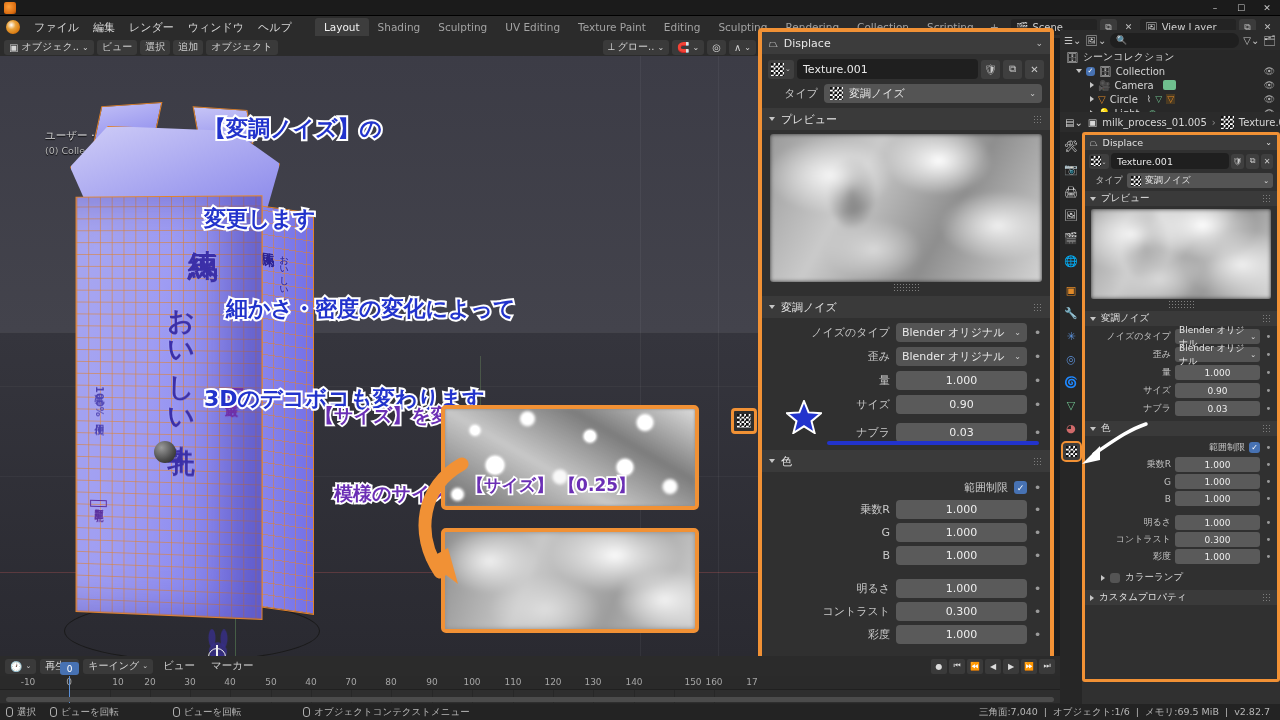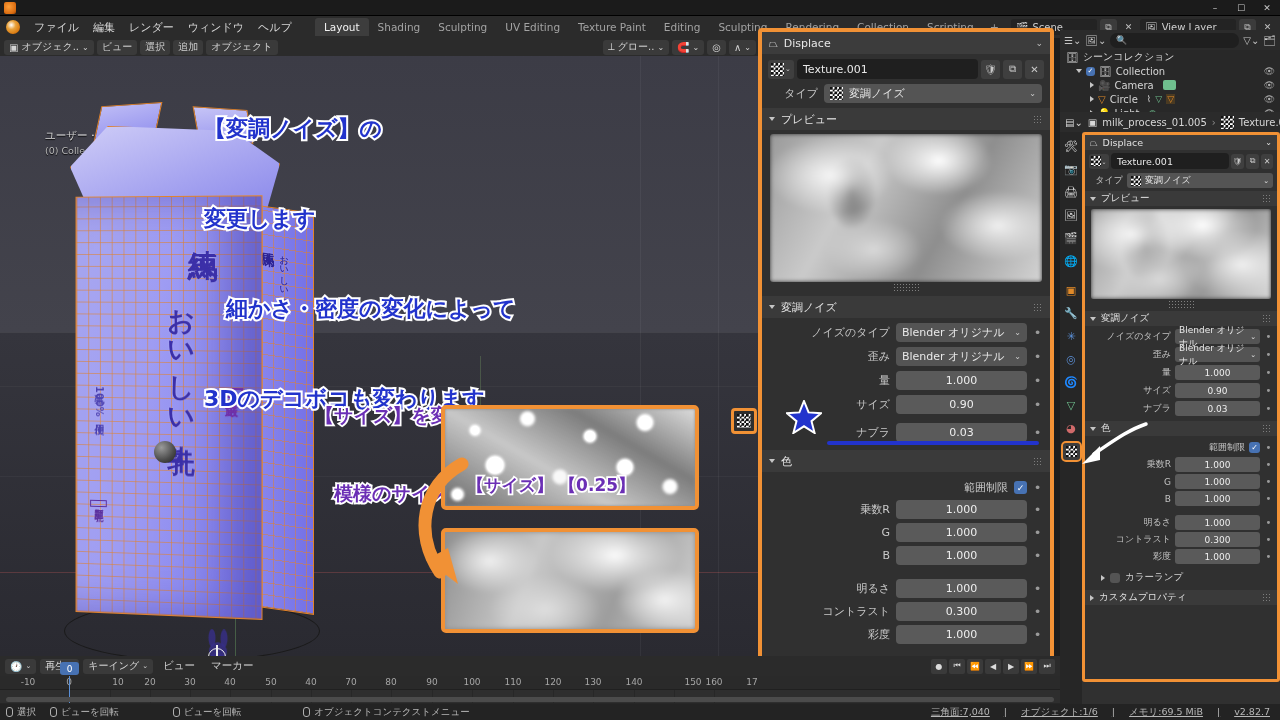--- a/index.html
+++ b/index.html
@@ -386,21 +386,21 @@
   
   .statusbar {
     position: absolute; left: 0; top: 704px; width: 1280px; height: 16px;
     background: #232323; display: flex; align-items: center; gap: 14px;
     padding: 0 6px; font-size: 9.5px; color: #b7b7b7;
   }
   .sb-item { display: flex; align-items: center; gap: 4px; }
   .mouse-ic {
     width: 7px; height: 10px; border: 1px solid #b0b0b0; border-radius: 3px; flex: none;
   }
-  .sb-right { margin-left: auto; display: flex; gap: 14px; padding-right: 4px; text-decoration: underline; }
+  .sb-right { margin-left: auto; display: flex; gap: 6px; padding-right: 4px; }
 </style>
 </head>
 <body>
 
 <div id="app">
 
   <div class="titlebar">
     <div class="tb-icon"></div>
     <div class="tb-buttons">
       <div class="tb-btn">–</div>

